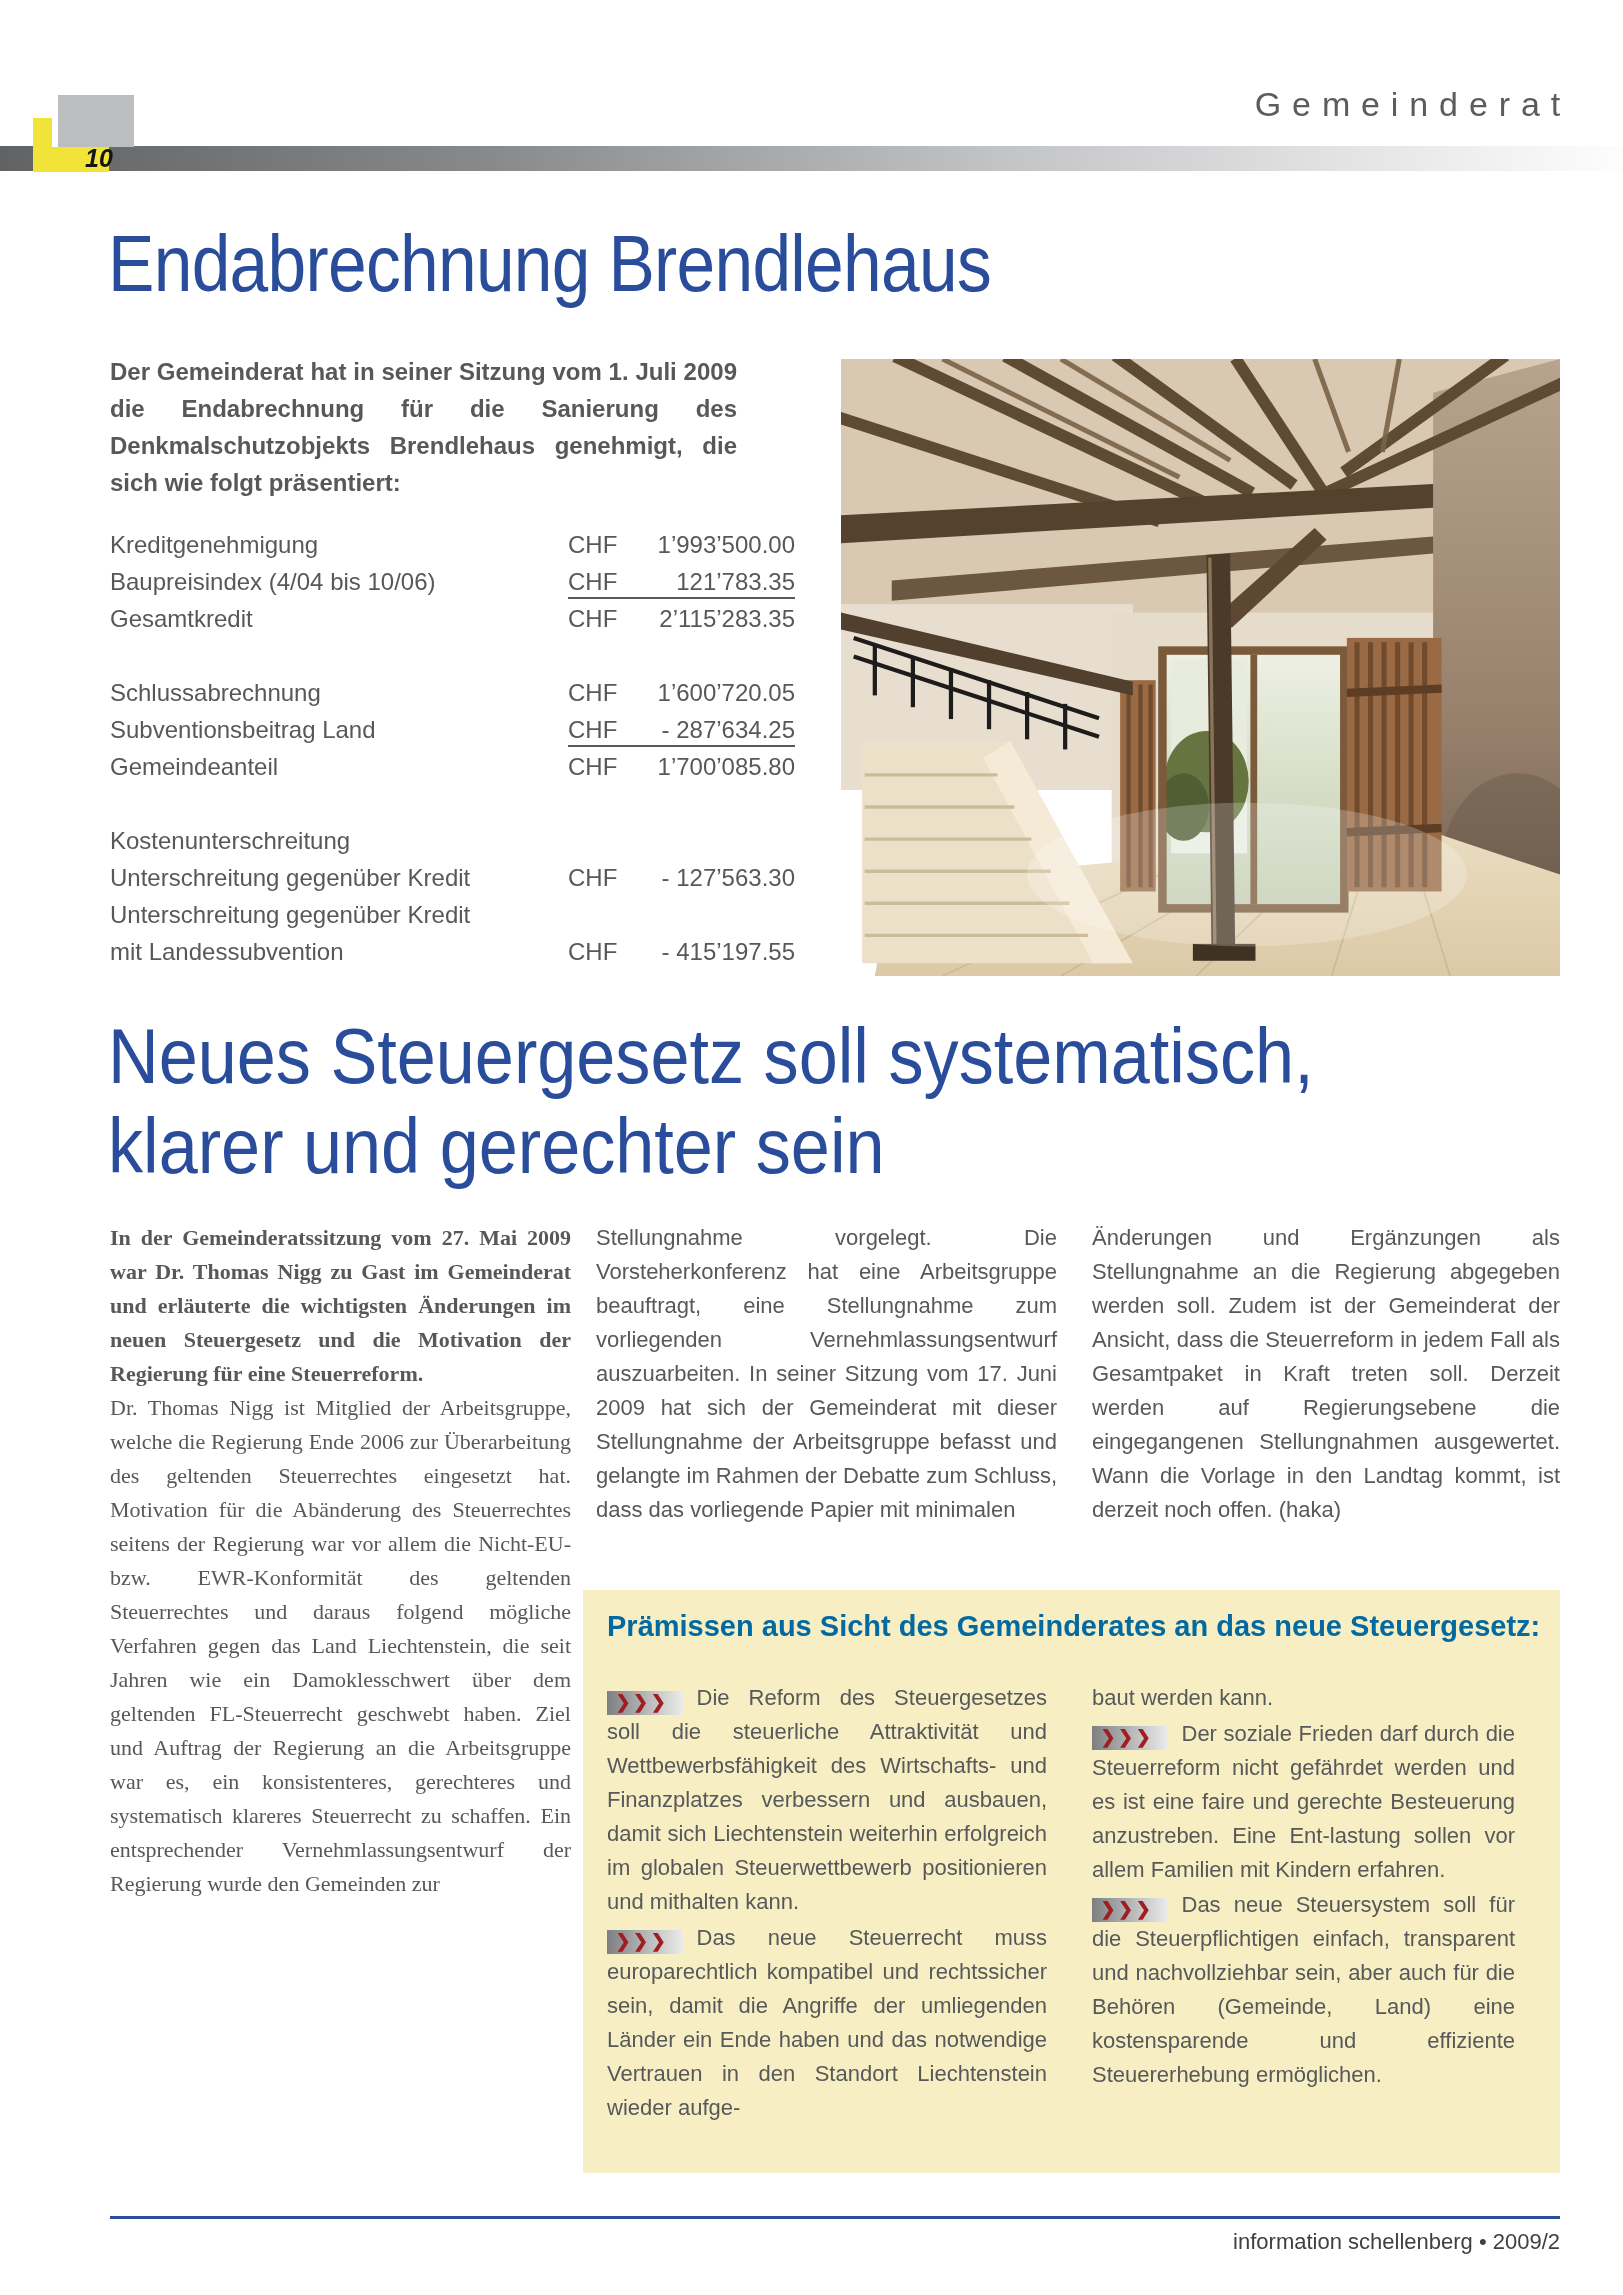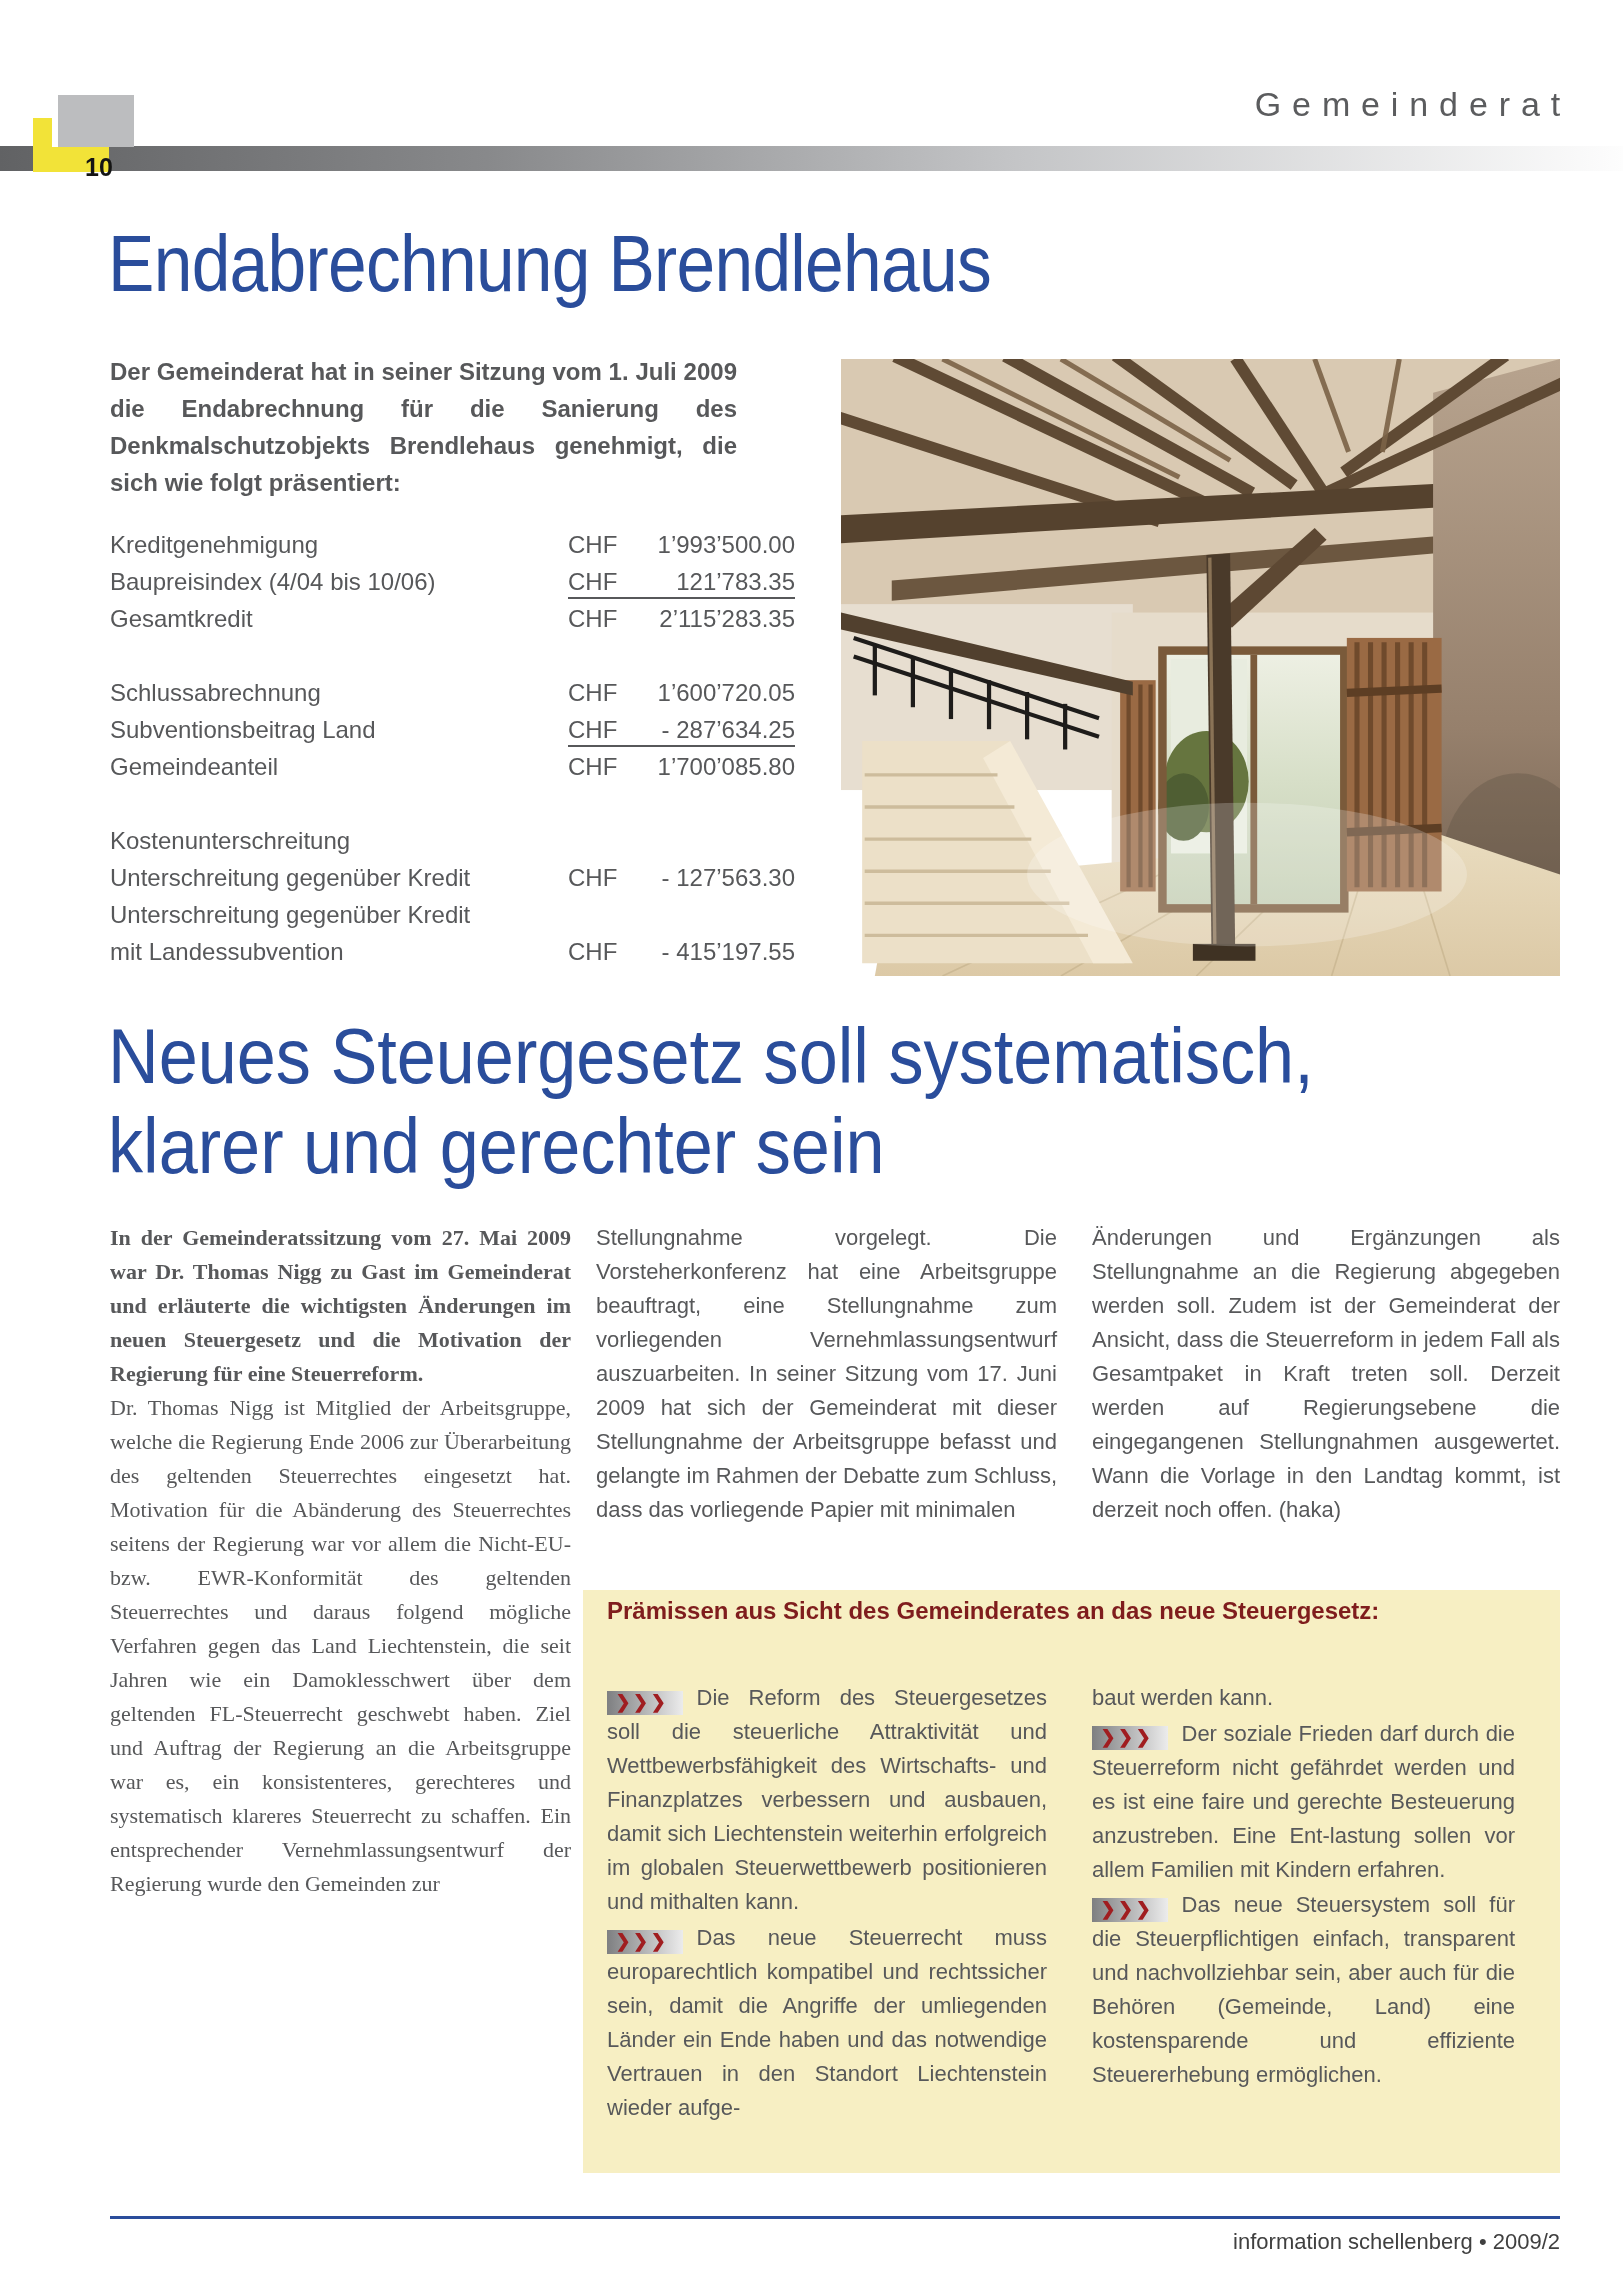--- a/index.html
+++ b/index.html
@@ -5,21 +5,21 @@
   html,body{margin:0;padding:0;background:#ffffff;}
   .page{position:relative;width:1623px;height:2295px;background:#ffffff;overflow:hidden;
         font-family:"Liberation Sans",sans-serif;color:#57585a;}
 
   
   .topbar{position:absolute;left:0;top:146px;width:1623px;height:25px;z-index:2;
           background:linear-gradient(to right,#616264 0%,#88898b 30%,#c3c4c6 62%,#fdfdfd 100%);}
   .logo-yellow{position:absolute;left:33px;top:118px;width:76px;height:54px;background:#f2e338;z-index:3;}
   .logo-gray{position:absolute;left:52px;top:95px;width:76px;height:52px;background:#bcbdbf;
              border-left:6px solid #ffffff;z-index:4;}
-  .page-number{position:absolute;left:85px;top:153px;z-index:6;font-size:25px;font-weight:700;color:#141414;}
+  .page-number{position:absolute;left:85px;top:144px;z-index:6;font-size:25px;font-weight:700;color:#141414;font-style:italic;}
   .section-label{position:absolute;right:52px;top:85px;font-size:34px;letter-spacing:0.32em;
                  color:#5b5c5e;z-index:5;}
 
   
   .title1{position:absolute;left:108px;top:218px;font-size:79px;font-weight:300;color:#2a4d9b;
           white-space:nowrap;letter-spacing:-0.8px;transform:scaleX(.88);transform-origin:left top;}
   .intro{position:absolute;left:110px;top:353px;width:627px;font-size:24px;line-height:37px;
          font-weight:700;text-align:justify;color:#57585a;}
   .ftable{position:absolute;left:110px;top:531px;width:685px;font-size:24px;color:#57585a;}
   .frow{position:relative;height:37px;}
@@ -37,21 +37,21 @@
   .col{position:absolute;top:1221px;width:461px;font-size:22px;line-height:34px;
        text-align:justify;color:#57585a;}
   .col1{left:110px;font-family:Liberation Serif, serif;}
   .col2{left:596px;}
   .col3{left:1092px;width:468px;}
   .lead{font-weight:700;margin:0 0 34px 0;}
   .col p{margin:0;}
 
   
   .pbox{position:absolute;left:583px;top:1590px;width:977px;height:583px;background:#f7efc3;}
-  .pbox-title{position:absolute;left:24px;top:7px;font-size:24px;font-weight:700;color:#7f1d1d;}
+  .pbox-title{position:absolute;left:24px;top:20px;font-size:29px;font-weight:700;color:#0369a1;}
   .boxcol{position:absolute;top:91px;font-size:22px;line-height:34px;text-align:justify;color:#57585a;}
   .boxcolA{left:24px;width:440px;}
   .boxcolB{left:509px;width:423px;}
   .boxcol p{margin:0 0 1.7px 0;}
   .chip{display:inline-block;width:76px;height:24px;line-height:23px;box-sizing:border-box;
         padding-left:8.5px;margin-right:13.5px;vertical-align:-2.5px;
         background:linear-gradient(to right,#7e7f81,#ececec);
         color:#a01d20;font-size:18px;font-weight:700;letter-spacing:2.5px;}
 
   

